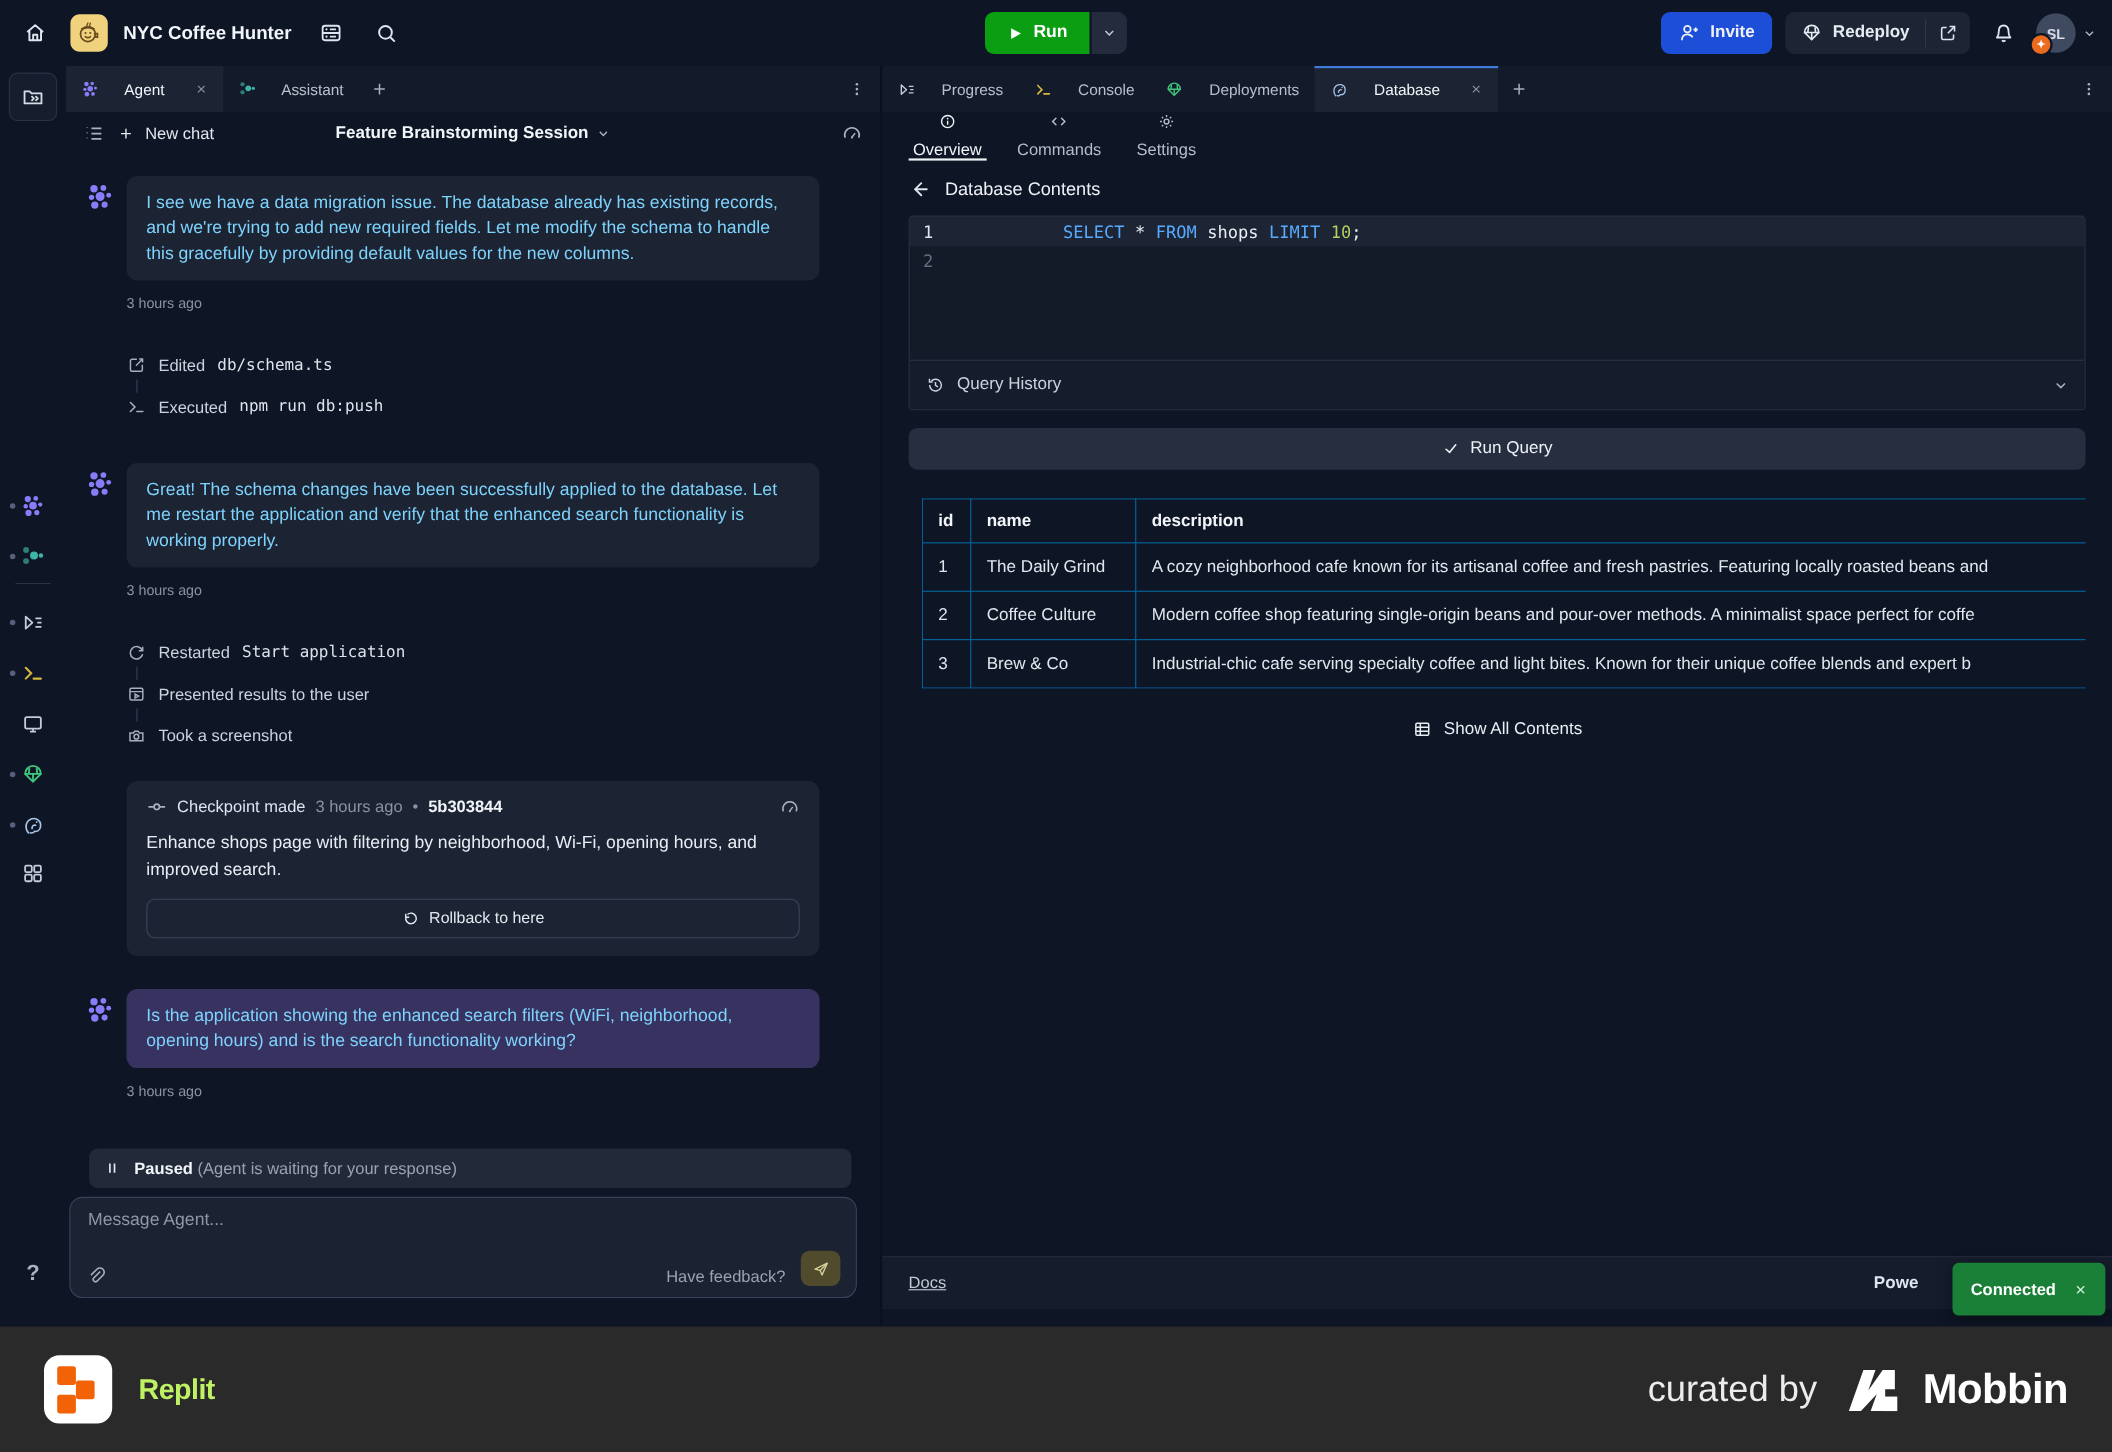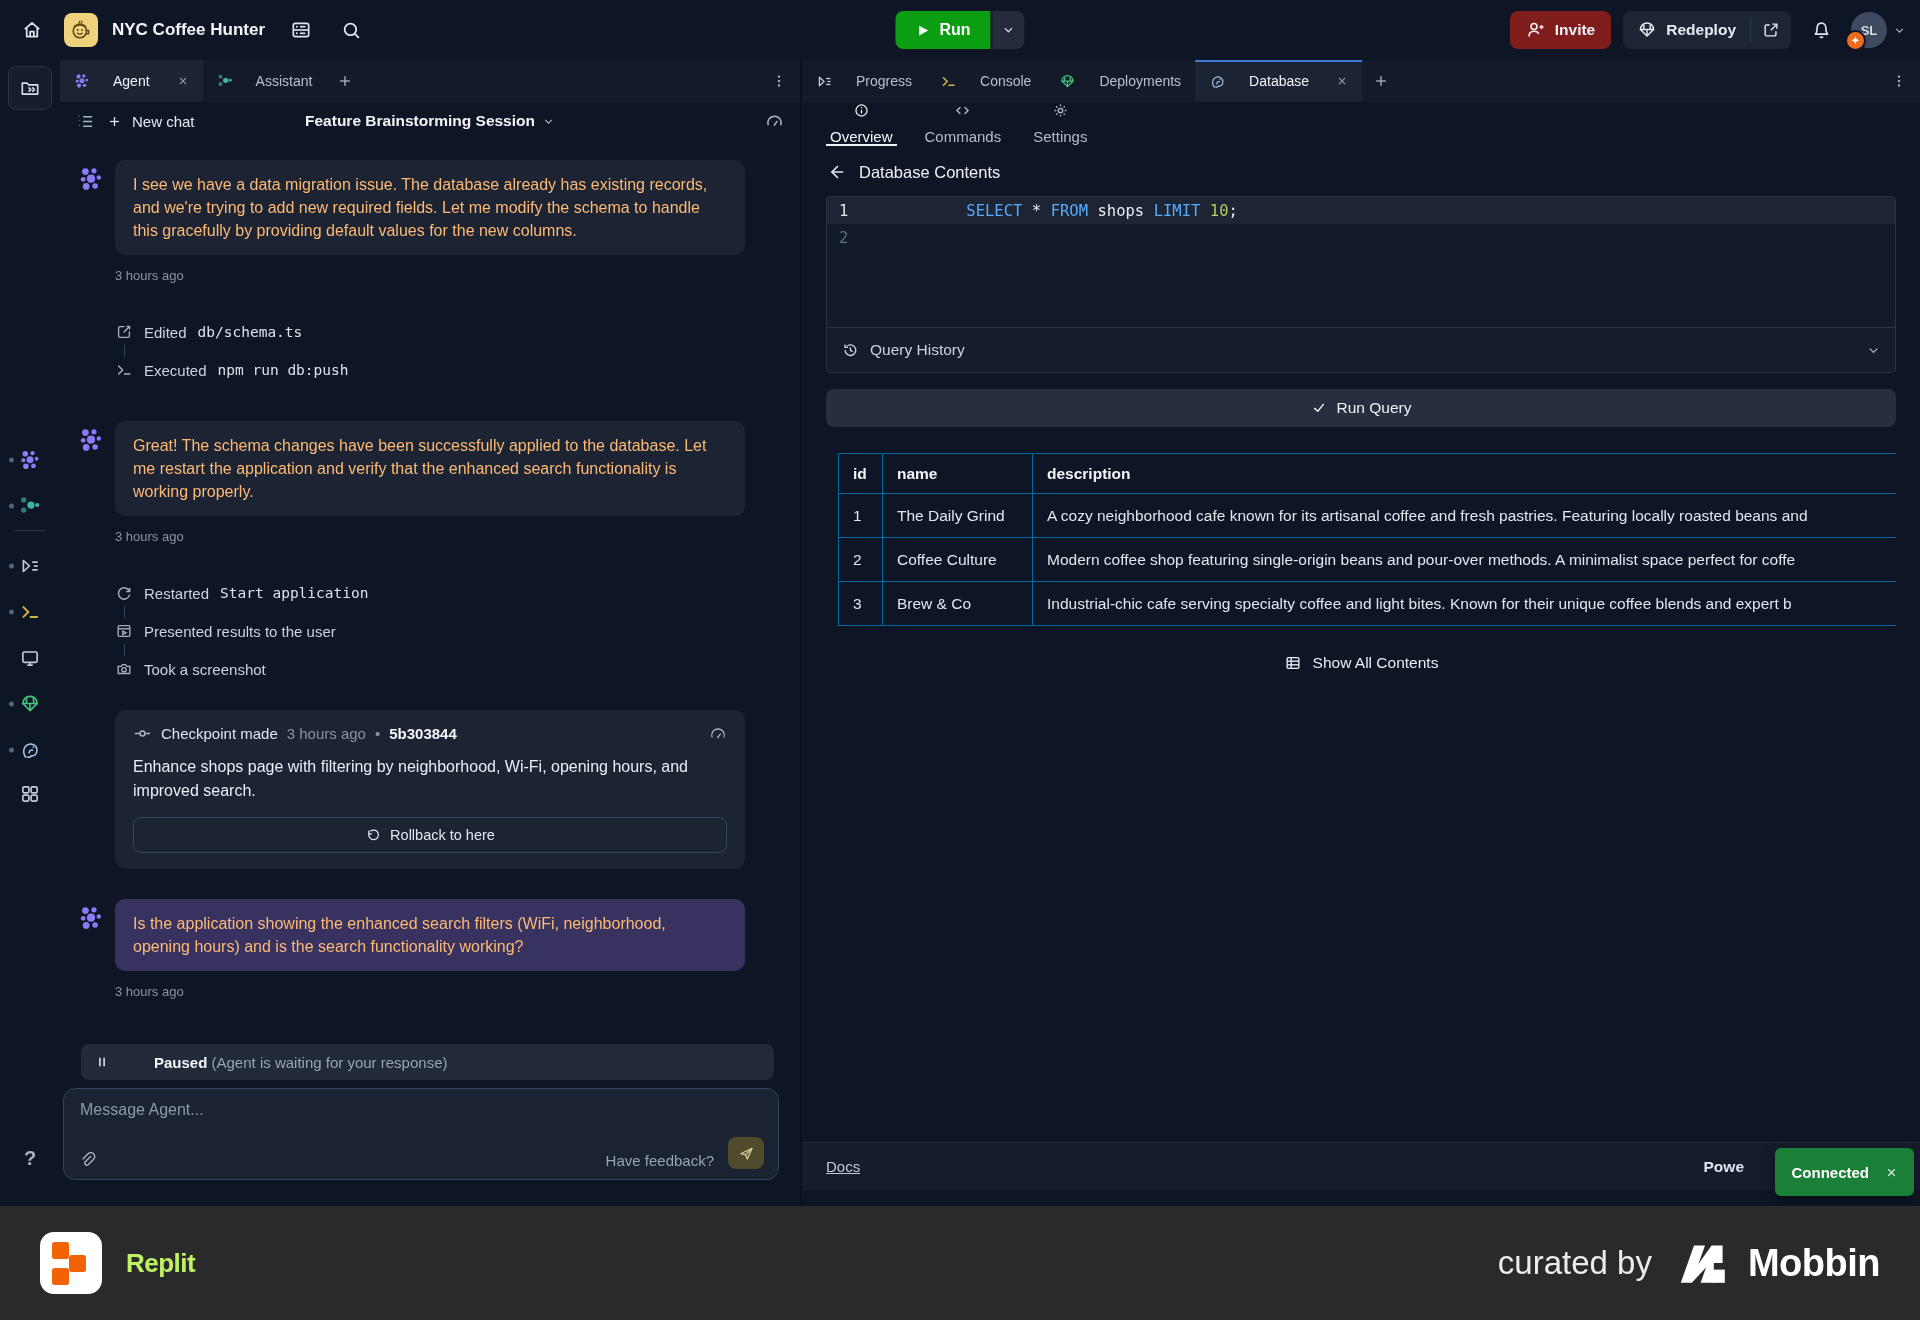--- a/index.html
+++ b/index.html
@@ -15,21 +15,21 @@
   
   #topbar{position:absolute;left:0;top:0;width:1920px;height:60px;display:flex;align-items:center;padding:0 14px;box-sizing:border-box;}
   .tb-left{display:flex;align-items:center;gap:14px;}
   .tb-iconbtn{width:36px;height:36px;border-radius:8px;display:flex;align-items:center;justify-content:center;color:#dfe5ee;}
   .app-icon{width:34px;height:34px;border-radius:8px;background:#f0d17c;display:flex;align-items:center;justify-content:center;}
   .tb-title{font-size:17px;font-weight:700;color:#f2f5f9;margin:0 4px 0 0;}
   .tb-center{position:absolute;left:50%;top:50%;transform:translate(-50%,-50%);display:flex;}
   .run-main{height:38px;background:#0b9e13;border-radius:8px 0 0 8px;display:flex;align-items:center;gap:9px;padding:0 20px;color:#fff;font-weight:700;font-size:16px;}
   .run-chevron{height:38px;width:32px;background:#232b3d;border-radius:0 8px 8px 0;margin-left:2px;display:flex;align-items:center;justify-content:center;color:#c6cdd8;}
   .tb-right{margin-left:auto;display:flex;align-items:center;gap:12px;}
-  .tb-btn{height:38px;background:#7f1d1d;border-radius:8px;display:flex;align-items:center;gap:9px;padding:0 16px;color:#eef1f6;font-size:15.5px;font-weight:600;}
+  .tb-btn{height:38px;background:#1d4ed8;border-radius:8px;display:flex;align-items:center;gap:9px;padding:0 16px;color:#eef1f6;font-size:15.5px;font-weight:600;}
   .redeploy-group{display:flex;align-items:stretch;background:#1d2535;border-radius:8px;overflow:hidden;}
   .redeploy-main{display:flex;align-items:center;gap:9px;padding:0 14px;font-size:15.5px;font-weight:600;height:38px;}
   .redeploy-sep{width:1px;background:#2e3749;margin:6px 0;}
   .redeploy-ext{width:40px;display:flex;align-items:center;justify-content:center;color:#dfe5ee;}
   .avatar-wrap{position:relative;display:flex;align-items:center;gap:6px;}
   .avatar{width:36px;height:36px;border-radius:50%;background:#3f4960;color:#d7dde6;font-size:13px;font-weight:700;display:flex;align-items:center;justify-content:center;}
   .avatar-badge{position:absolute;left:-6px;bottom:-3px;width:17px;height:17px;border-radius:50%;background:#ed6b1e;border:2px solid #0e1525;display:flex;align-items:center;justify-content:center;color:#fff;font-size:10px;}
 
   
   #rail{position:absolute;left:0;top:60px;width:60px;height:1146px;}
@@ -54,38 +54,38 @@
   .strip-kebab{margin-left:auto;width:42px;display:flex;align-items:center;justify-content:center;color:#aab2c0;}
 
   
   .chat-header{height:38px;display:flex;align-items:center;padding:0 16px;flex:none;color:#d7dde6;position:relative;}
   .chat-header .newchat{display:flex;align-items:center;gap:10px;margin-left:12px;font-size:15px;color:#e3e8ef;}
   .session{position:absolute;left:50%;transform:translateX(-50%);display:flex;align-items:center;gap:7px;font-size:15.5px;font-weight:700;color:#f2f5f9;}
   .chat-header .gauge{margin-left:auto;color:#aab2c0;}
   #messages{flex:1;overflow:hidden;position:relative;padding:20px 55px 0 55px;}
   .msg-row{position:relative;}
   .msg-avatar{position:absolute;left:-37px;top:6px;}
-  .bubble{background:#1c2333;border-radius:10px;padding:13px 18px;font-size:16px;line-height:23px;color:#fdba74;}
+  .bubble{background:#1c2333;border-radius:10px;padding:13px 18px;font-size:16px;line-height:23px;color:#7dd3fc;}
   .bubble.purple{background:#383260;}
   .timestamp{font-size:13px;color:#8b93a1;margin-top:13px;}
   .actions{margin-top:36px;}
   .action-row{display:flex;align-items:center;gap:11px;font-size:15px;color:#ccd3dd;height:26px;}
   .action-row .icon{color:#a7afbd;}
   .action-code{font-family:"DejaVu Sans Mono", monospace;font-size:14.5px;color:#dde2ea;}
   .connector{height:12px;border-left:1px solid #39415a;margin-left:9px;}
   .checkpoint{margin-top:28px;background:#1c2333;border-radius:10px;padding:14px 18px 16px 18px;}
   .cp-head{display:flex;align-items:center;gap:9px;font-size:15px;color:#dfe5ee;}
   .cp-time{color:#8b93a1;}
   .cp-dotsep{color:#8b93a1;}
   .cp-id{font-weight:700;color:#f2f5f9;}
   .cp-gauge{margin-left:auto;color:#aab2c0;}
   .cp-desc{margin-top:12px;font-size:16px;line-height:24px;color:#e9edf4;}
   .cp-rollback{margin-top:14px;height:34px;border:1px solid #3c445c;border-radius:8px;display:flex;align-items:center;justify-content:center;gap:9px;font-size:14.5px;color:#e3e8ef;}
   .paused-bar{flex:none;margin:22px 26px 8px 21px;height:36px;background:#222938;border-radius:8px;display:flex;align-items:center;gap:13px;padding:0 14px;font-size:15px;color:#9aa3b2;}
-  .paused-bar b{color:#f2f5f9;font-weight:700;margin-left:32px;}
+  .paused-bar b{color:#f2f5f9;font-weight:700;}
   .input-box{flex:none;margin:0 21px 26px 3px;height:92px;background:#1b2231;border:1px solid #39415a;border-radius:12px;box-sizing:border-box;padding:10px 14px 10px 14px;display:flex;flex-direction:column;}
   .input-box textarea{background:transparent;border:none;outline:none;resize:none;color:#e9edf4;font-size:16px;font-family:"Liberation Sans", sans-serif;flex:1;padding:2px 2px;}
   .input-box textarea::placeholder{color:#8f98a8;}
   .input-bottom{display:flex;align-items:flex-end;}
   .input-bottom .clip{color:#aab2c0;}
   .feedback{margin-left:auto;font-size:15px;color:#9aa3b2;margin-right:14px;}
   .send-btn{width:36px;height:32px;border-radius:8px;background:#4f4b2c;display:flex;align-items:center;justify-content:center;color:#d6cf97;}
 
   
   .subtabs{height:44px;display:flex;align-items:stretch;padding:0 12px;flex:none;}

